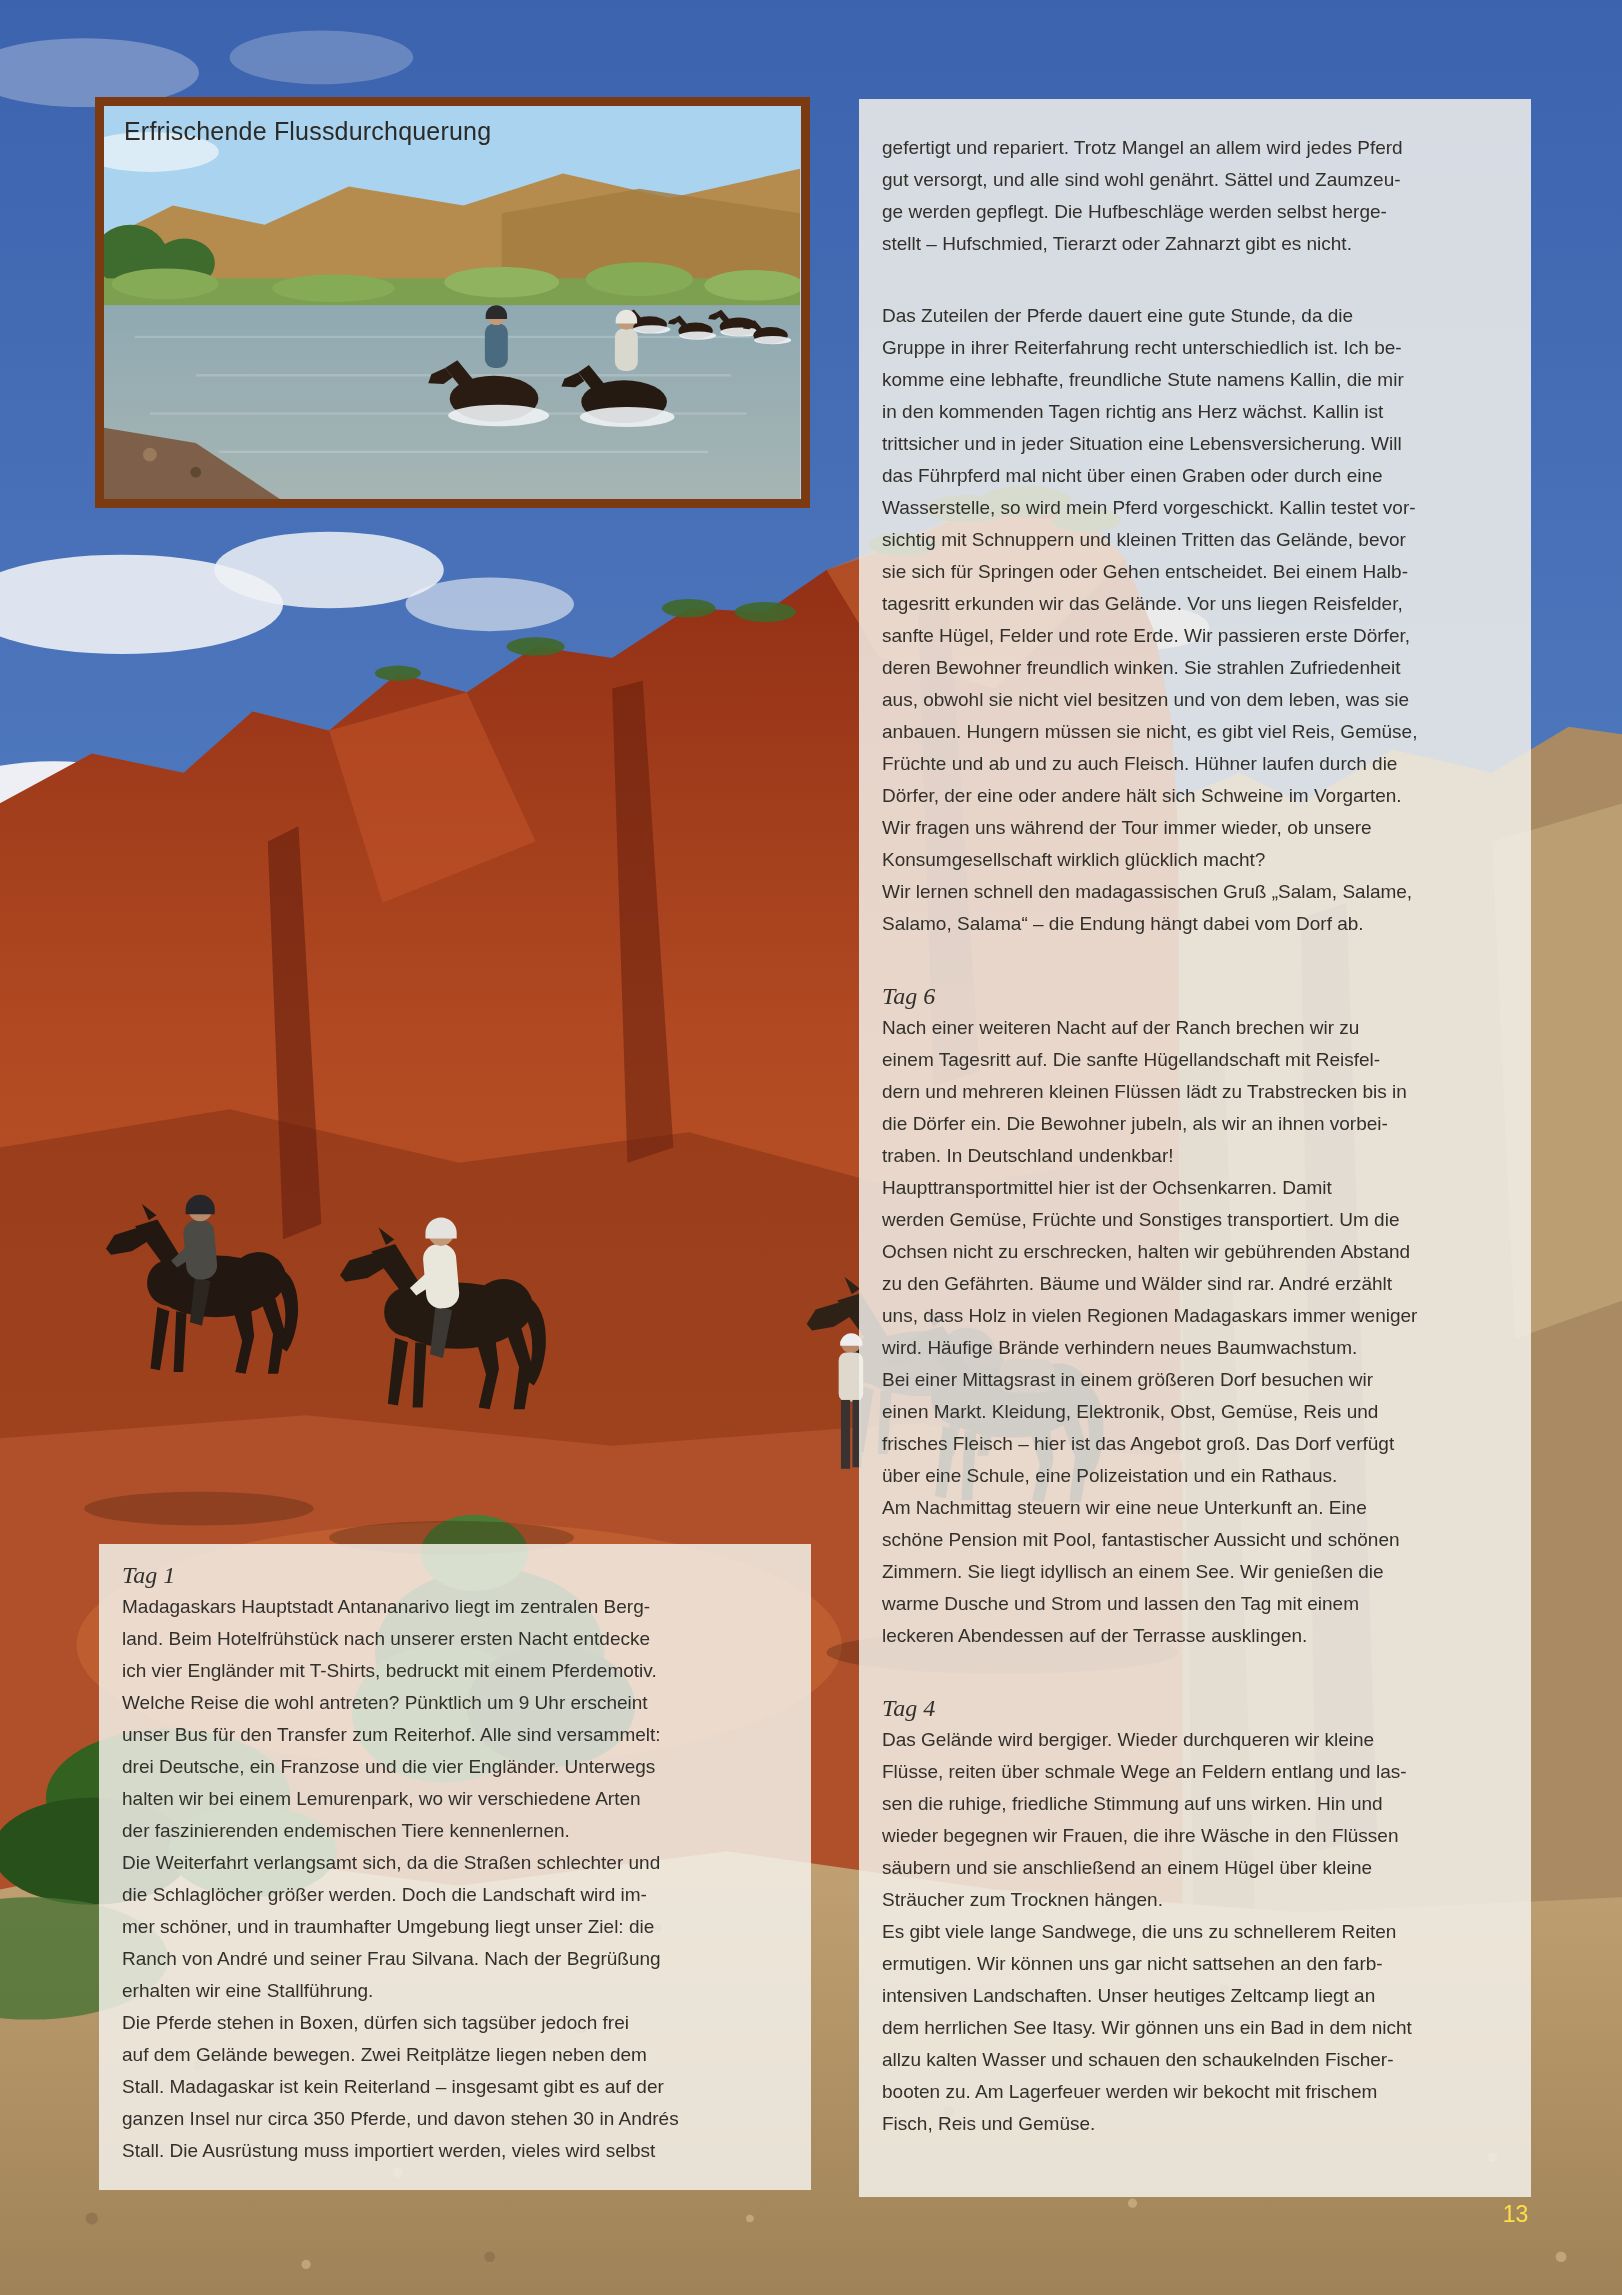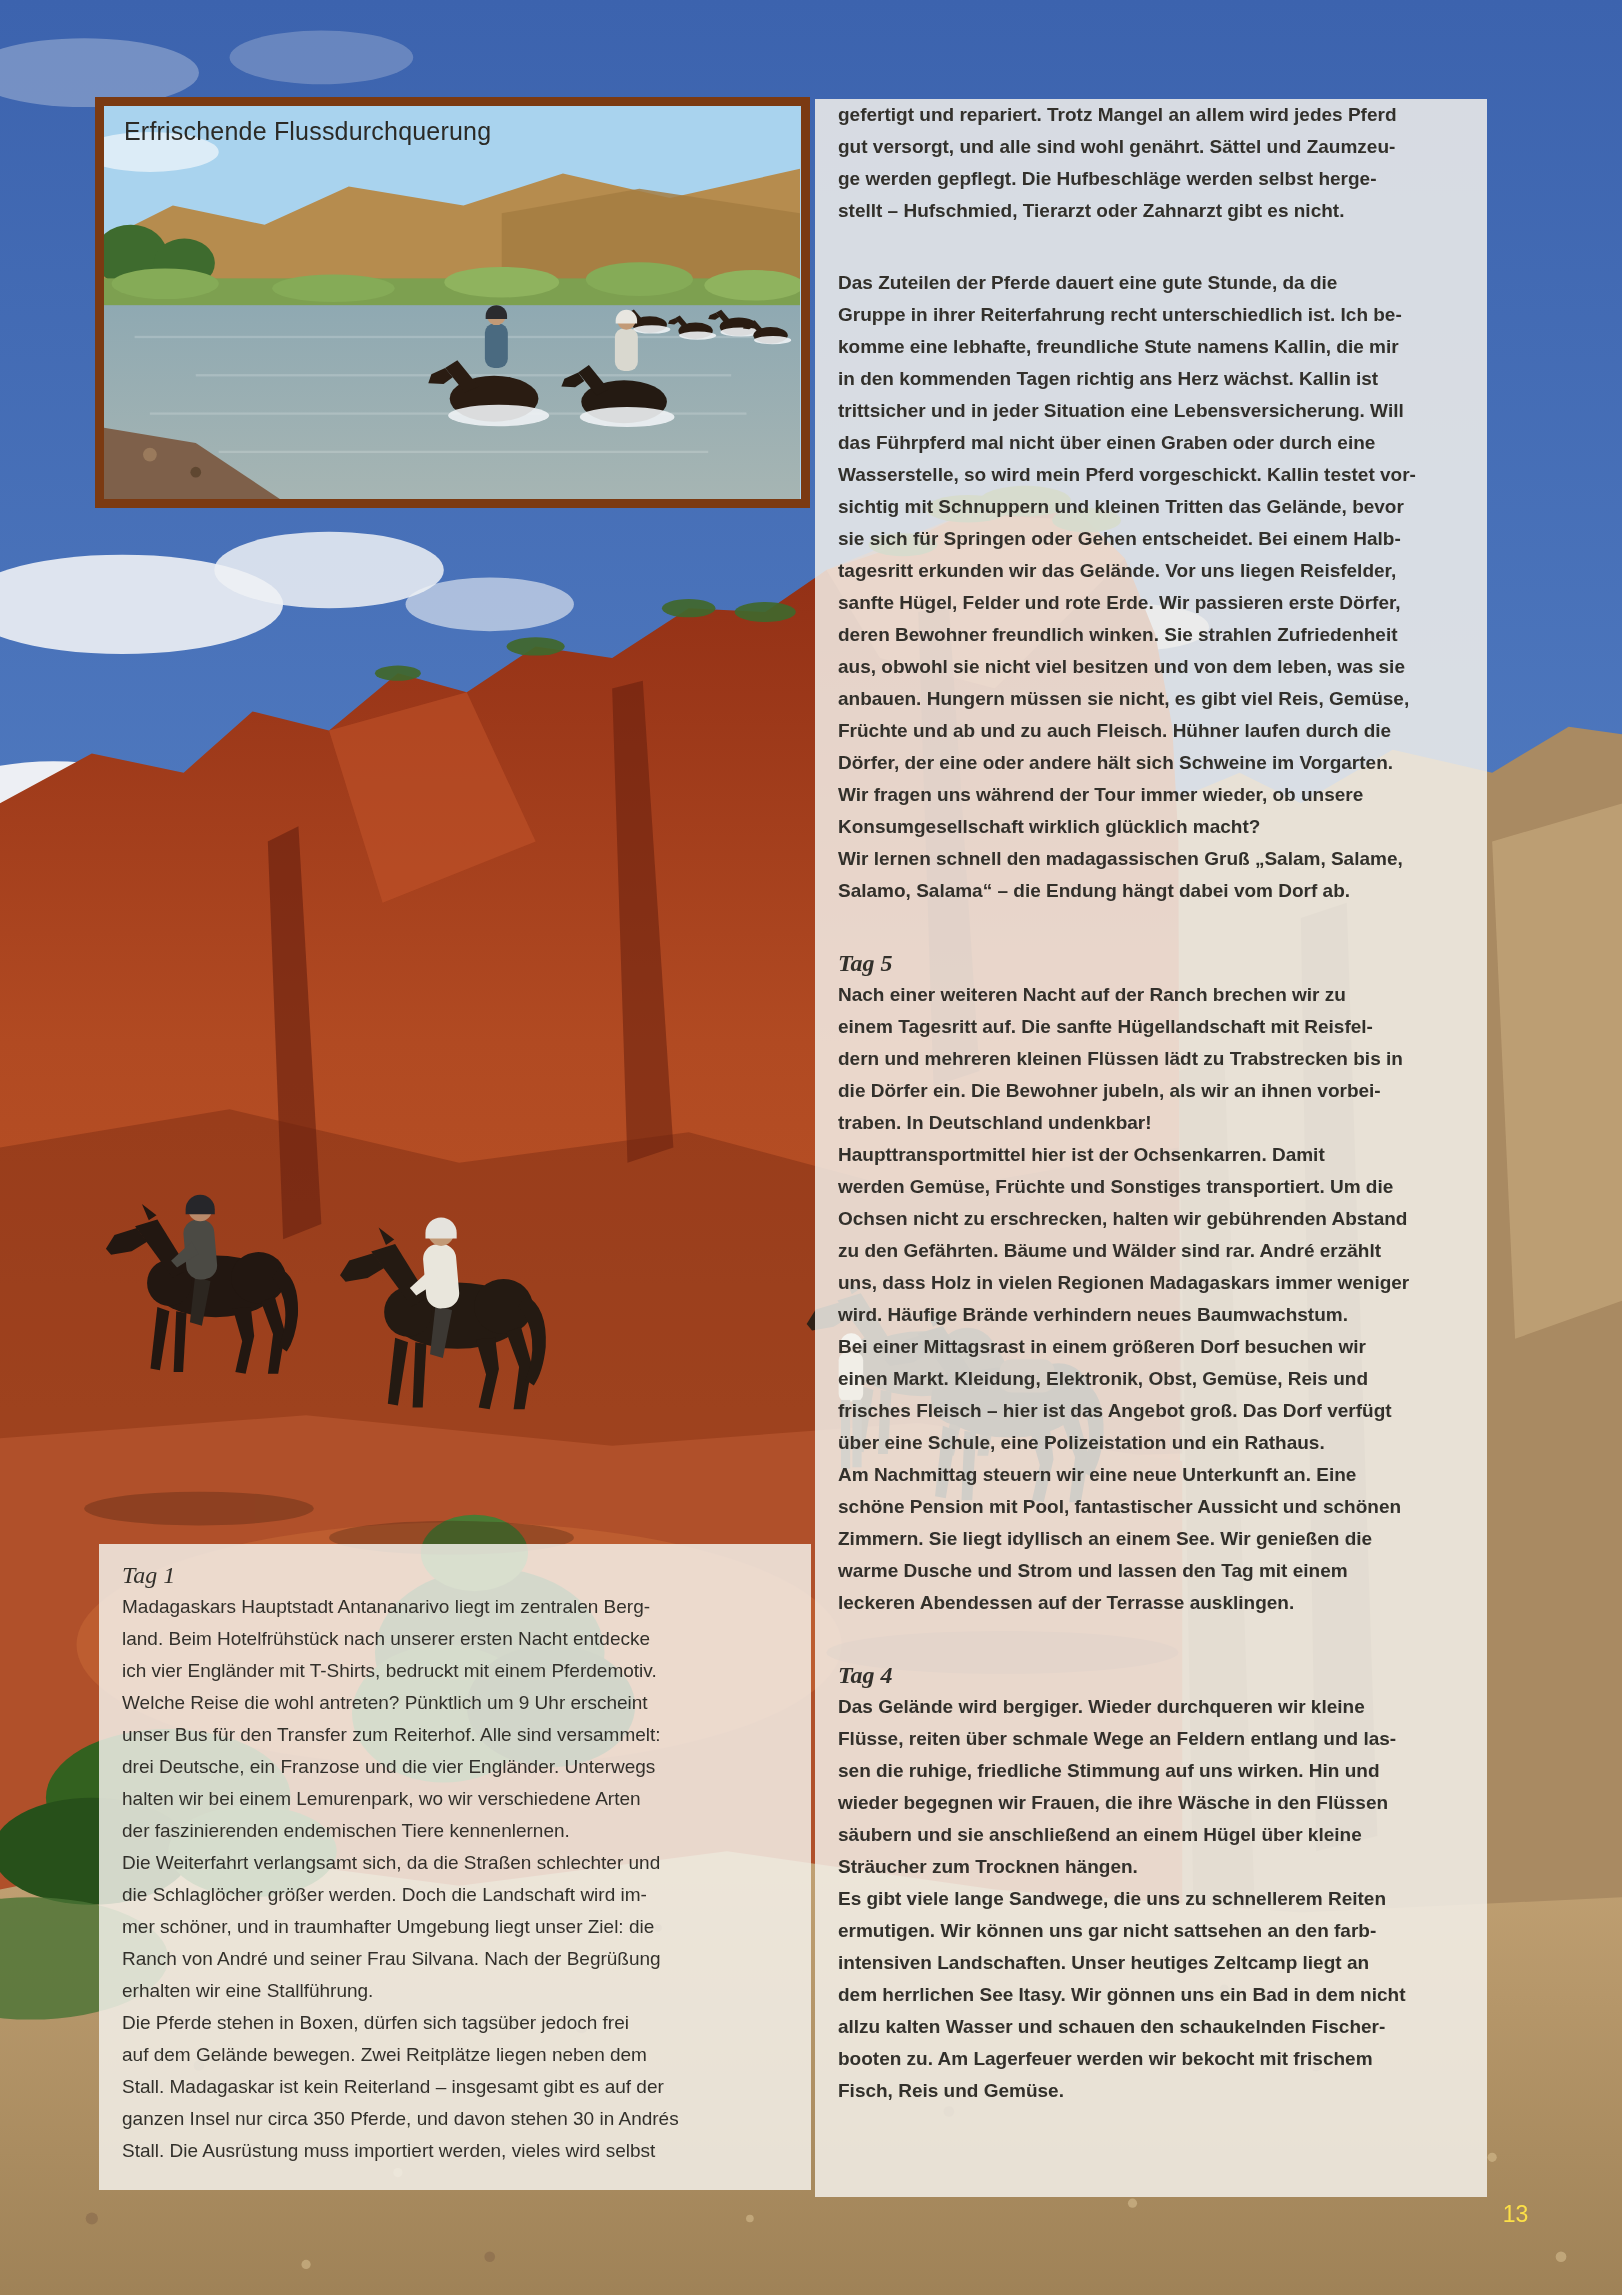--- a/index.html
+++ b/index.html
@@ -6,21 +6,21 @@
   .page{position:relative;width:1623px;height:2295px;overflow:hidden;
         font-family:"Liberation Sans",sans-serif;background:#4a72b8;}
   .bg{position:absolute;left:0;top:0;width:1623px;height:2295px;}
   .photo-inset{position:absolute;left:95px;top:97px;width:715px;height:411px;
                border:9.2px solid #7b3a12;box-sizing:border-box;background:#a9d3ee;}
   .photo-inner{position:relative;width:100%;height:100%;overflow:hidden;}
   .photo-caption{position:absolute;top:10.7px;left:20px;font-size:25px;color:#2b2a26;
                  letter-spacing:0.2px;}
   .textcol{position:absolute;background:rgba(244,242,236,.84);color:#32302b;
            font-size:19px;line-height:32px;box-sizing:border-box;}
-  .col-right{left:815px;top:99px;width:672px;height:2098px;padding:0 23px;font-weight:bold;}
+  .col-right{left:859px;top:99px;width:672px;height:2098px;padding:33px 23px;}
   .col-left{left:99px;top:1544px;width:712px;height:646px;padding:15.3px 23px;}
   .sec{margin-top:40px;}
   .sec-heading{font-style:italic;font-family:"Liberation Serif",serif;
                font-size:24px;line-height:32px;}
   .body-text{white-space:pre-line;}
   .page-number{position:absolute;left:1491px;top:2201px;width:49px;text-align:center;
                color:#fde047;font-size:23px;}
 </style>
 </head>
 <body>
@@ -276,21 +276,21 @@
 aus, obwohl sie nicht viel besitzen und von dem leben, was sie
 anbauen. Hungern müssen sie nicht, es gibt viel Reis, Gemüse,
 Früchte und ab und zu auch Fleisch. Hühner laufen durch die
 Dörfer, der eine oder andere hält sich Schweine im Vorgarten.
 Wir fragen uns während der Tour immer wieder, ob unsere
 Konsumgesellschaft wirklich glücklich macht?
 Wir lernen schnell den madagassischen Gruß „Salam, Salame,
 Salamo, Salama“ – die Endung hängt dabei vom Dorf ab.</div>
     </div>
     <div class="sec">
-      <div class="sec-heading">Tag 5</div>
+      <div class="sec-heading">Tag 6</div>
       <div class="body-text">Nach einer weiteren Nacht auf der Ranch brechen wir zu
 einem Tagesritt auf. Die sanfte Hügellandschaft mit Reisfel-
 dern und mehreren kleinen Flüssen lädt zu Trabstrecken bis in
 die Dörfer ein. Die Bewohner jubeln, als wir an ihnen vorbei-
 traben. In Deutschland undenkbar!
 Haupttransportmittel hier ist der Ochsenkarren. Damit
 werden Gemüse, Früchte und Sonstiges transportiert. Um die
 Ochsen nicht zu erschrecken, halten wir gebührenden Abstand
 zu den Gefährten. Bäume und Wälder sind rar. André erzählt
 uns, dass Holz in vielen Regionen Madagaskars immer weniger

